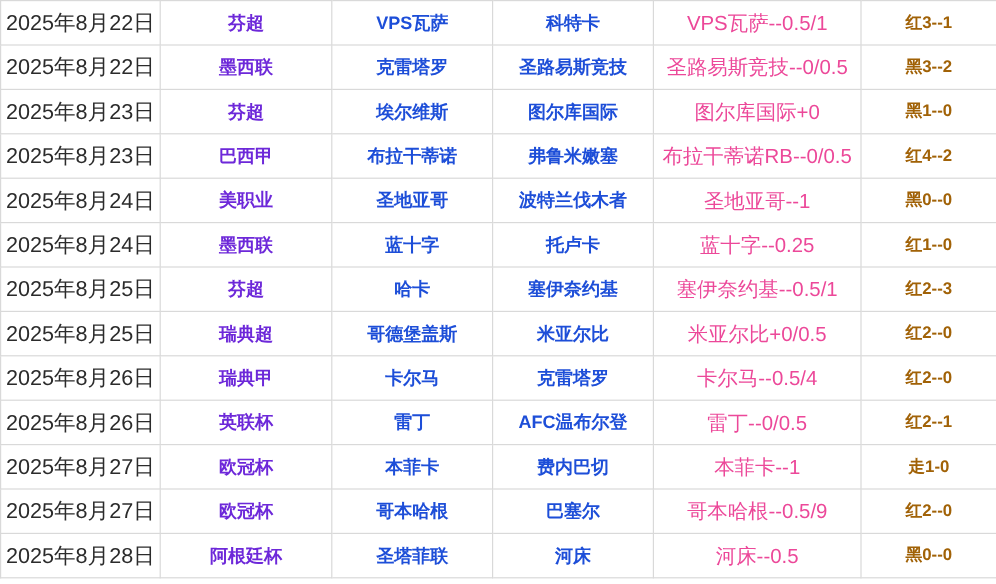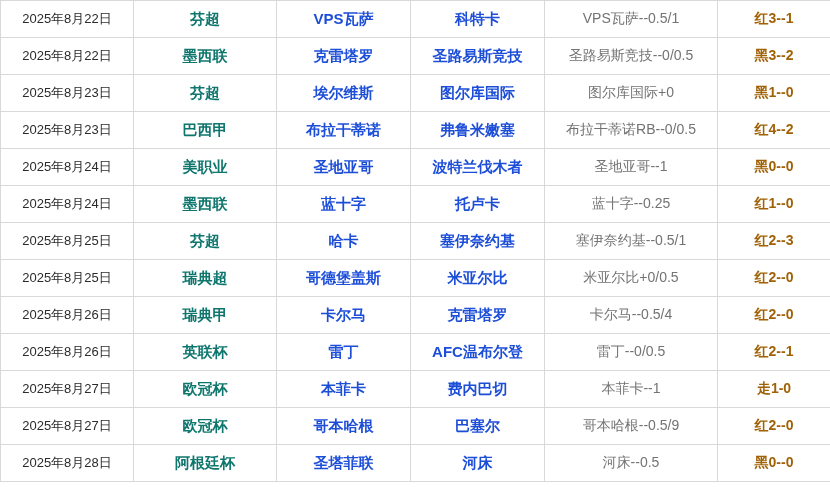--- a/index.html
+++ b/index.html
@@ -29,37 +29,37 @@
     overflow: hidden;
   }
   col.c-date   { width: 133px; }
   col.c-league { width: 143px; }
   col.c-home   { width: 134px; }
   col.c-away   { width: 134px; }
   col.c-hand   { width: 173px; }
   col.c-res    { width: 113px; }
 
   .cell-date {
-    font-size: 13px;
+    font-size: 18px;
     color: #2b2b2b;
     font-weight: normal;
   }
   .cell-league {
     font-size: 15px;
-    color: #0f766e;
+    color: #6d28d9;
     font-weight: bold;
   }
   .cell-home, .cell-away {
     font-size: 15px;
     color: #1d4ed8;
     font-weight: bold;
   }
   .cell-hand {
-    font-size: 14px;
-    color: #737373;
+    font-size: 17px;
+    color: #ec4899;
     font-weight: normal;
   }
   .cell-res {
     font-size: 14px;
     color: #a16207;
     font-weight: bold;
   }
   
   td.selected {
     border: 2px solid #1f7a5c;

